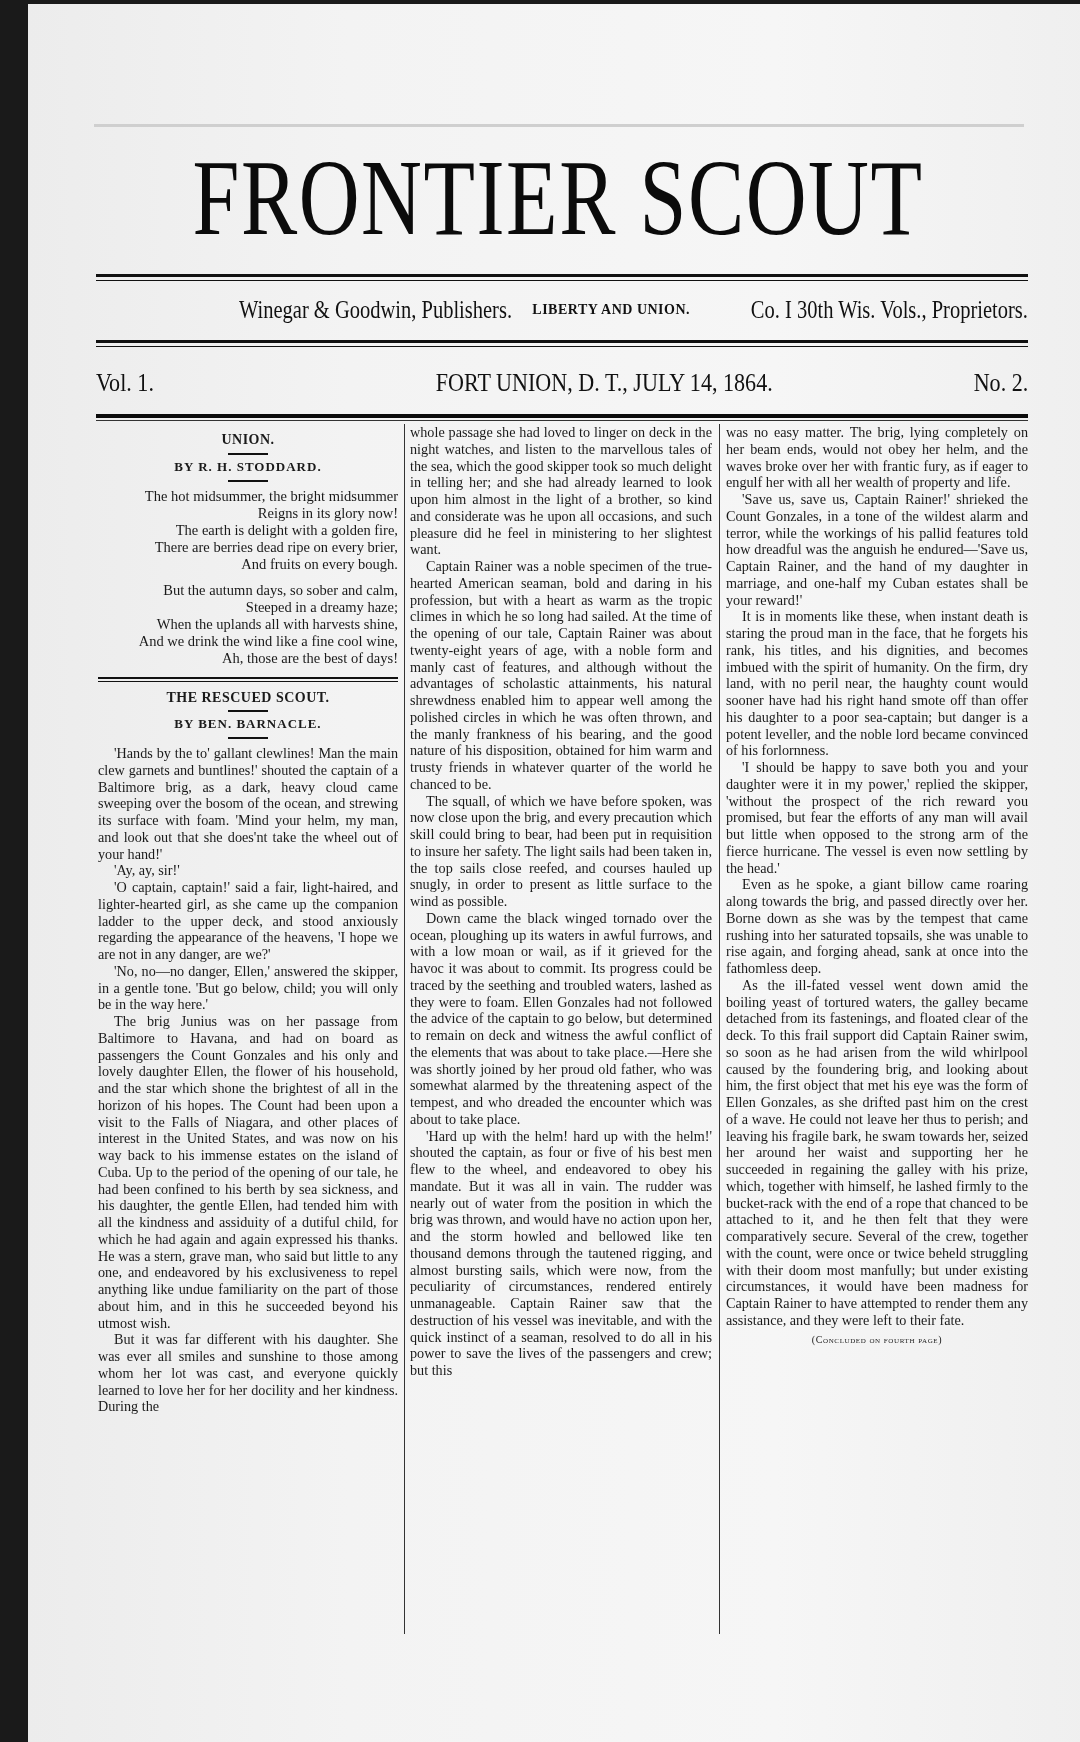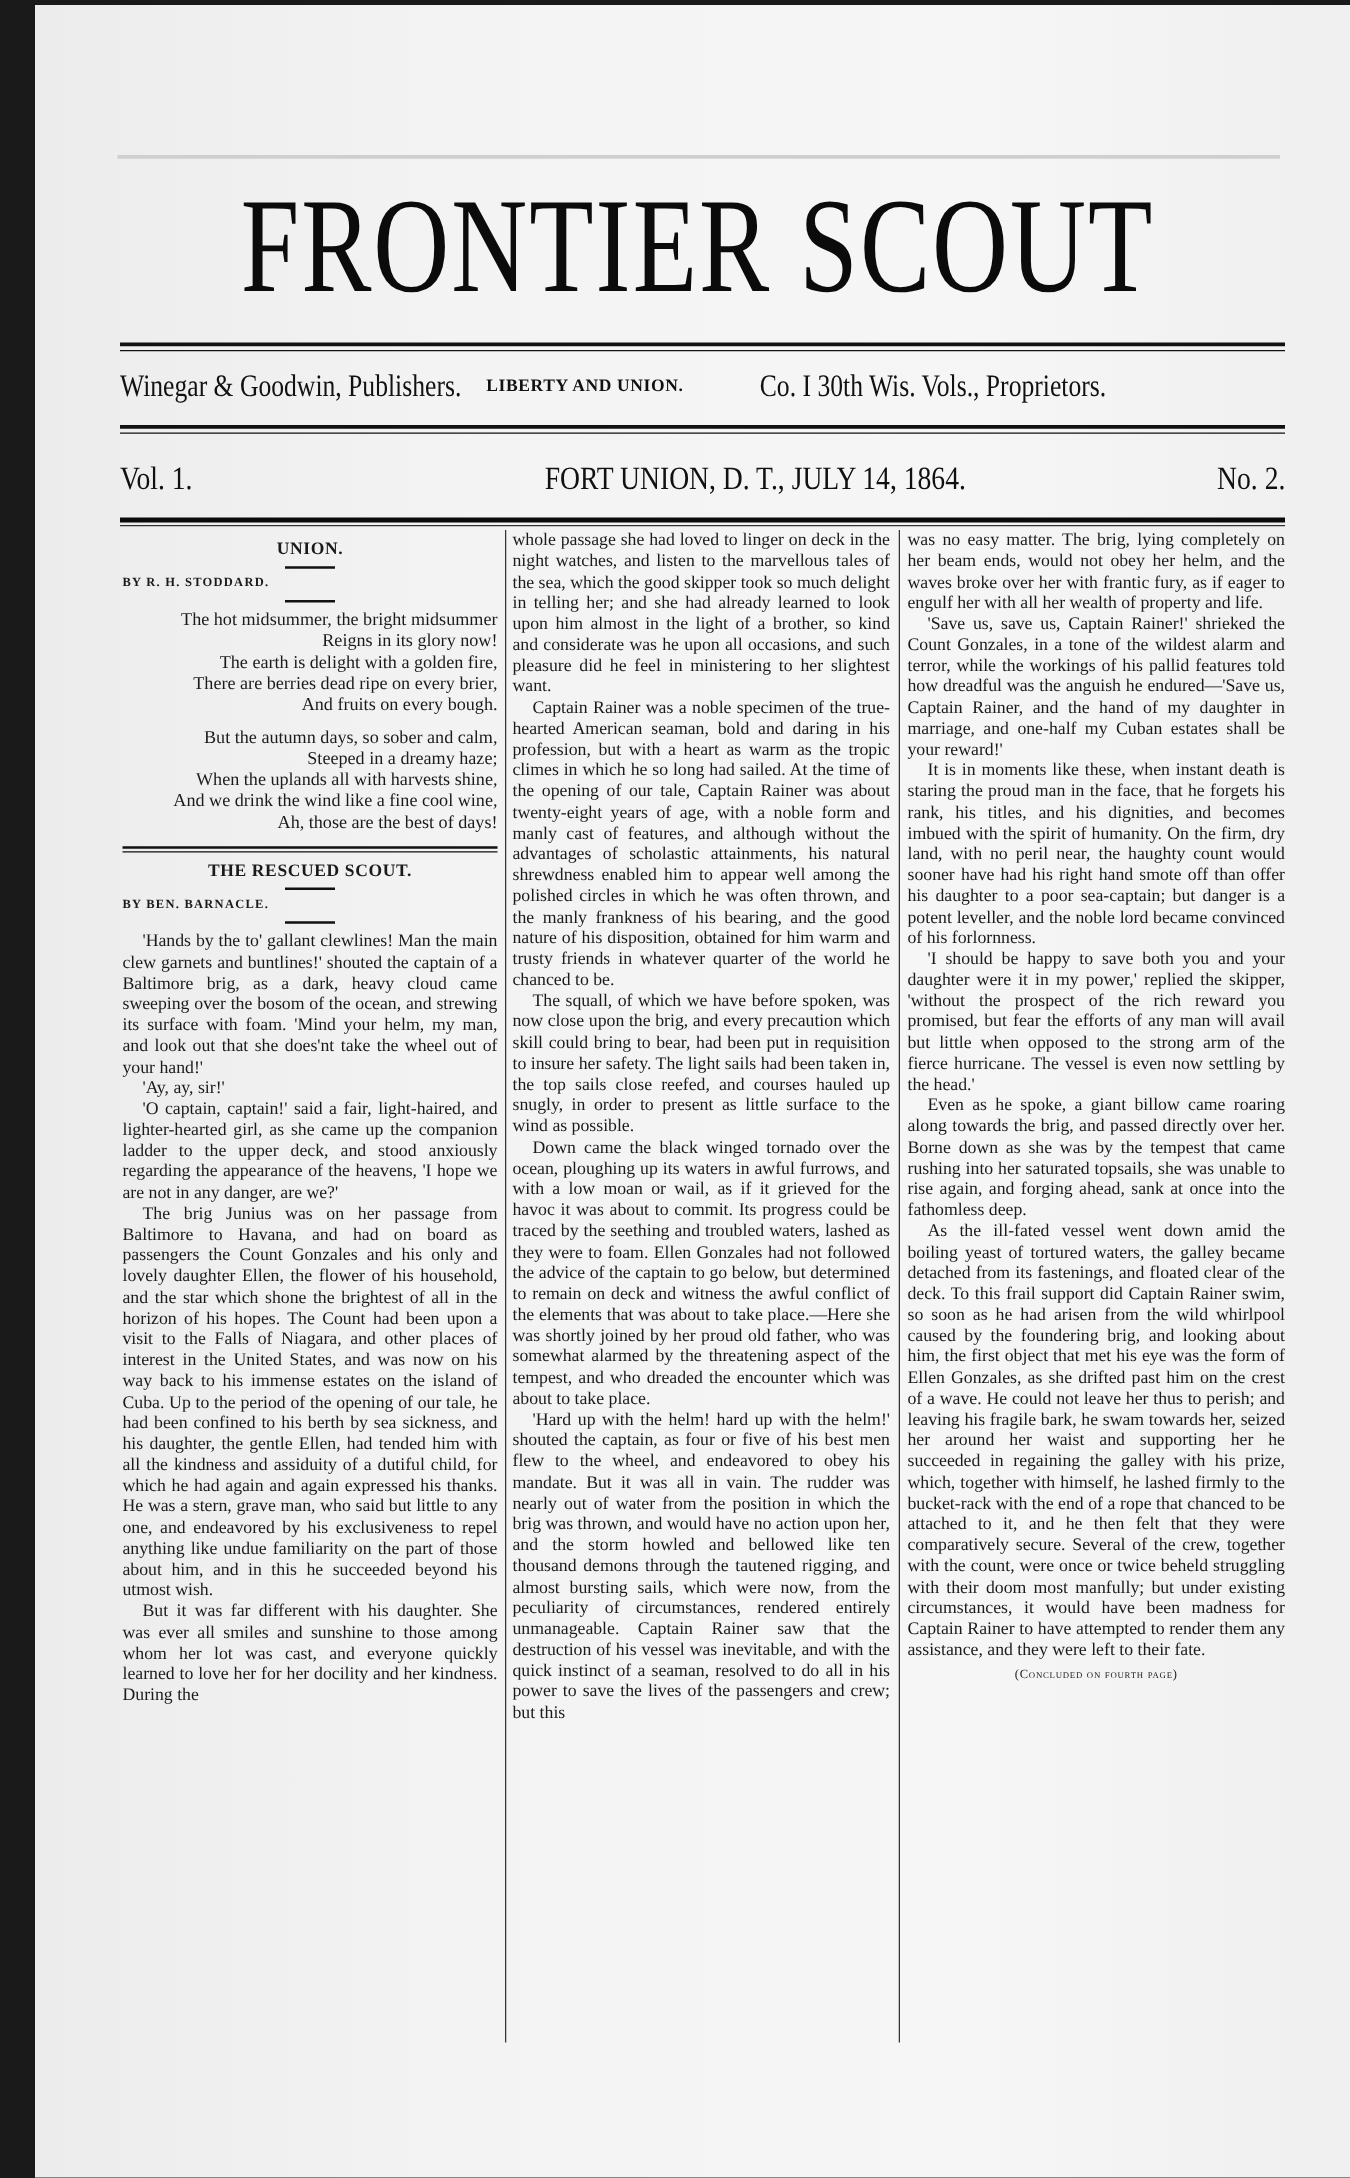--- a/index.html
+++ b/index.html
@@ -22,21 +22,21 @@
     font-family: "Liberation Serif", serif; font-size: 108px; line-height: 1;
     letter-spacing: 2px; transform: scaleX(0.78); transform-origin: center top;
     color:#0b0b0b; font-weight: normal;
   }
   .rule-double { position:absolute; left:68px; width:932px; }
   .rule-double .a { height:3px; background:#111; }
   .rule-double .b { height:1px; background:#111; margin-top:3px; }
 
   .pubrow {
     position:absolute; left:68px; top:288px; width:932px; height:36px;
-    display:flex; justify-content:flex-start; align-items:center;
+    display:flex; justify-content:flex-end; align-items:center;
   }
   .pubrow .pub { font-size:25px; transform:scaleX(0.82); transform-origin:left center; white-space:nowrap; }
   .pubrow .motto { font-size:14px; font-weight:bold; letter-spacing:0.5px; white-space:nowrap; margin-left:-40px; }
   .pubrow .prop { font-size:25px; transform:scaleX(0.82); transform-origin:right center; white-space:nowrap; }
 
   .daterow {
     position:absolute; left:68px; top:358px; width:932px; height:36px;
     display:flex; justify-content:space-between; align-items:flex-end;
   }
   .daterow span { font-size:26px; transform:scaleX(0.85); white-space:nowrap; }
@@ -59,21 +59,21 @@
   .col3 { left:630px; width:302px; }
   .vrule { position:absolute; top:0; width:1px; height:1210px; background:#333; }
   .v1 { left:308px; }
   .v2 { left:623px; }
 
   .col p { margin:0; text-indent:16px; }
   .col p.noind { text-indent:0; }
 
   .sect-title { text-align:center; font-weight:bold; font-size:14px; letter-spacing:0.5px; margin:8px 0 4px 0; }
   .short-rule { width:40px; height:2px; background:#111; margin:3px auto; }
-  .byline { font-weight:bold; font-size:10px; letter-spacing:1px; margin:4px 0; }
+  .byline { text-align:center; font-weight:bold; font-size:13px; letter-spacing:1px; margin:4px 0; }
   .poem { font-size:14.5px; line-height:17px; margin:6px 0 0 0; text-align:left; }
   .poem div { white-space:nowrap;text-align:right; }
   .poem .in { padding-left:18px; }
   .stanza-gap { height:9px; }
   .double-sep { margin:10px 0 6px 0; }
   .double-sep .a { height:2px; background:#111; }
   .double-sep .b { height:1px; background:#111; margin-top:2px; }
   .concluded { text-align:center; font-size:10px; letter-spacing:0.6px; margin-top:3px; font-variant: small-caps; }
 </style>
 </head>
@@ -137,20 +137,21 @@
           <div class="a"></div>
           <div class="b"></div>
         </div>
       <div class="sect-title">THE RESCUED SCOUT.</div>
       <div class="short-rule"></div>
       <div class="byline">BY BEN. BARNACLE.</div>
       <div class="short-rule" style="margin-bottom:6px;"></div>
       <p>'Hands by the to' gallant clewlines! Man the main clew garnets and buntlines!' shouted the captain of a Baltimore brig, as a dark, heavy cloud came sweeping over the bosom of the ocean, and strewing its surface with foam. 'Mind your helm, my man, and look out that she does'nt take the wheel out of your hand!'</p>
       <p>'Ay, ay, sir!'</p>
       <p>'O captain, captain!' said a fair, light-haired, and lighter-hearted girl, as she came up the companion ladder to the upper deck, and stood anxiously regarding the appearance of the heavens, 'I hope we are not in any danger, are we?'</p>
+      <p>'No, no—no danger, Ellen,' answered the skipper, in a gentle tone. 'But go below, child; you will only be in the way here.'</p>
       <p>The brig Junius was on her passage from Baltimore to Havana, and had on board as passengers the Count Gonzales and his only and lovely daughter Ellen, the flower of his household, and the star which shone the brightest of all in the horizon of his hopes. The Count had been upon a visit to the Falls of Niagara, and other places of interest in the United States, and was now on his way back to his immense estates on the island of Cuba. Up to the period of the opening of our tale, he had been confined to his berth by sea sickness, and his daughter, the gentle Ellen, had tended him with all the kindness and assiduity of a dutiful child, for which he had again and again expressed his thanks. He was a stern, grave man, who said but little to any one, and endeavored by his exclusiveness to repel anything like undue familiarity on the part of those about him, and in this he succeeded beyond his utmost wish.</p>
       <p>But it was far different with his daughter. She was ever all smiles and sunshine to those among whom her lot was cast, and everyone quickly learned to love her for her docility and her kindness. During the</p>
     </div>
 
     <div class="col col2">
       <p class="noind">whole passage she had loved to linger on deck in the night watches, and listen to the marvellous tales of the sea, which the good skipper took so much delight in telling her; and she had already learned to look upon him almost in the light of a brother, so kind and considerate was he upon all occasions, and such pleasure did he feel in ministering to her slightest want.</p>
       <p>Captain Rainer was a noble specimen of the true-hearted American seaman, bold and daring in his profession, but with a heart as warm as the tropic climes in which he so long had sailed. At the time of the opening of our tale, Captain Rainer was about twenty-eight years of age, with a noble form and manly cast of features, and although without the advantages of scholastic attainments, his natural shrewdness enabled him to appear well among the polished circles in which he was often thrown, and the manly frankness of his bearing, and the good nature of his disposition, obtained for him warm and trusty friends in whatever quarter of the world he chanced to be.</p>
       <p>The squall, of which we have before spoken, was now close upon the brig, and every precaution which skill could bring to bear, had been put in requisition to insure her safety. The light sails had been taken in, the top sails close reefed, and courses hauled up snugly, in order to present as little surface to the wind as possible.</p>
       <p>Down came the black winged tornado over the ocean, ploughing up its waters in awful furrows, and with a low moan or wail, as if it grieved for the havoc it was about to commit. Its progress could be traced by the seething and troubled waters, lashed as they were to foam. Ellen Gonzales had not followed the advice of the captain to go below, but determined to remain on deck and witness the awful conflict of the elements that was about to take place.—Here she was shortly joined by her proud old father, who was somewhat alarmed by the threatening aspect of the tempest, and who dreaded the encounter which was about to take place.</p>
       <p>'Hard up with the helm! hard up with the helm!' shouted the captain, as four or five of his best men flew to the wheel, and endeavored to obey his mandate. But it was all in vain. The rudder was nearly out of water from the position in which the brig was thrown, and would have no action upon her, and the storm howled and bellowed like ten thousand demons through the tautened rigging, and almost bursting sails, which were now, from the peculiarity of circumstances, rendered entirely unmanageable. Captain Rainer saw that the destruction of his vessel was inevitable, and with the quick instinct of a seaman, resolved to do all in his power to save the lives of the passengers and crew; but this</p>

